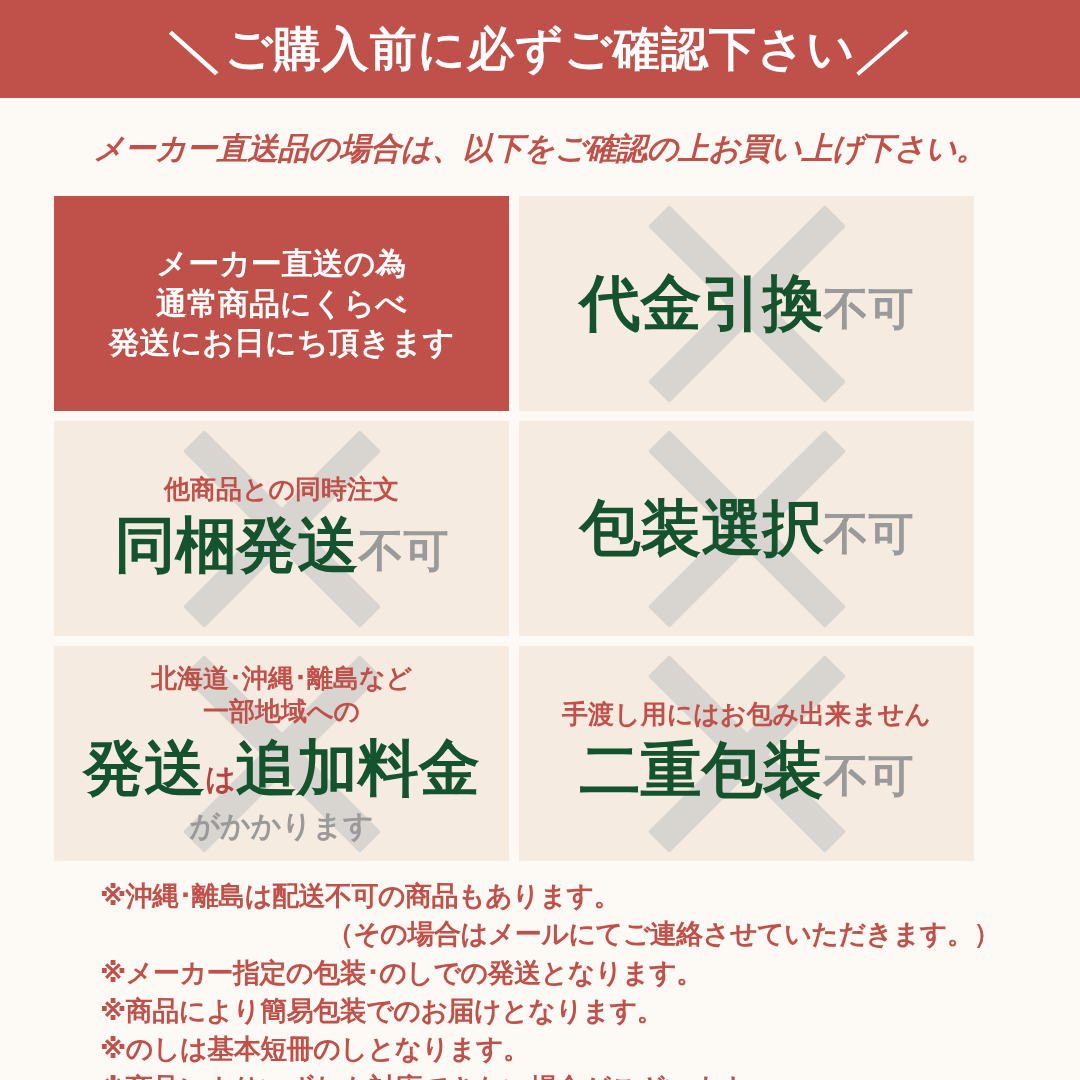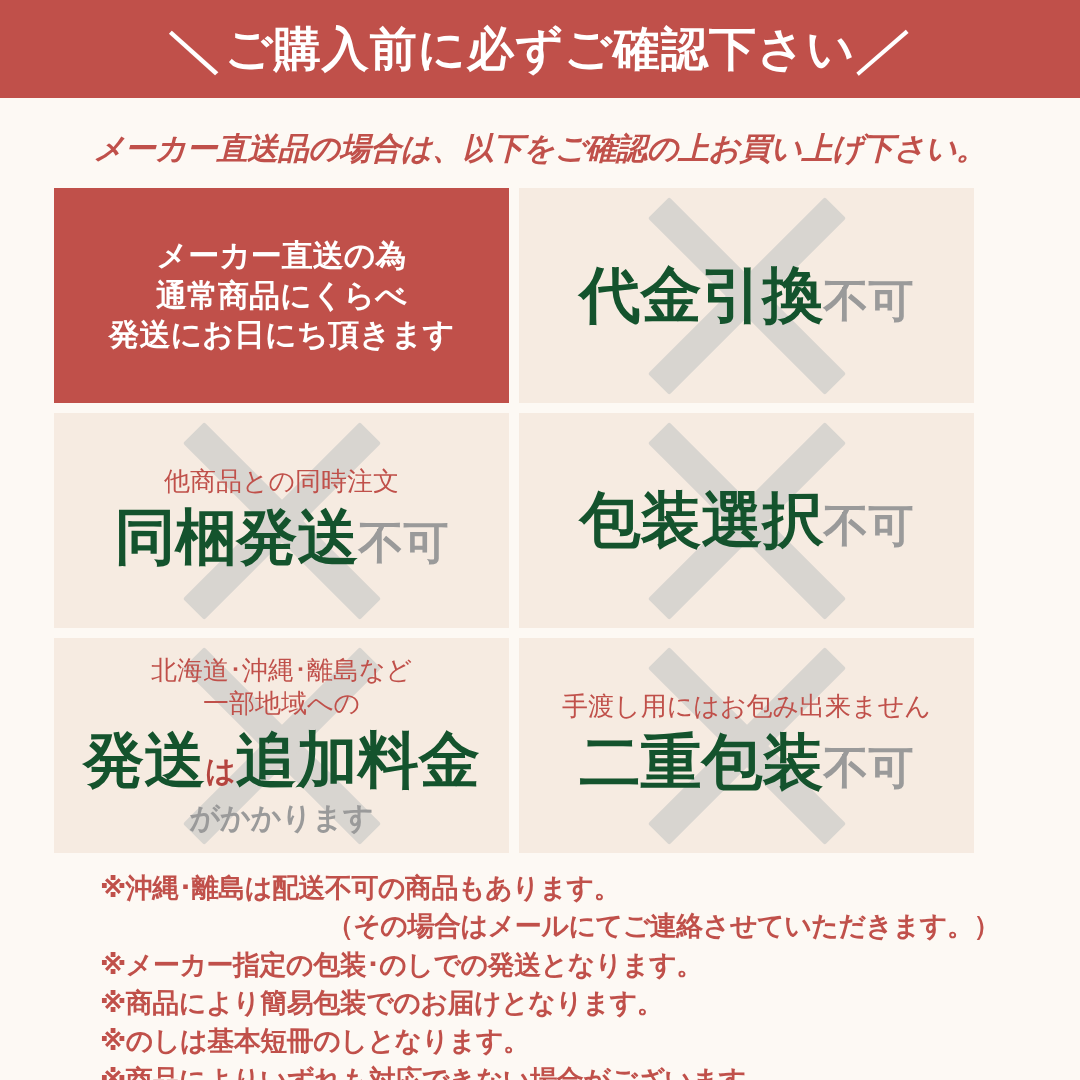--- a/index.html
+++ b/index.html
@@ -57,21 +57,21 @@
     font-weight: bold;
     padding: 30px 0 18px 0;
     letter-spacing: -0.5px;
     white-space: nowrap;
     font-style: italic;
   }
 
   
   .grid {
     width: 972px;
-    margin: 0 auto;
+    margin: 8px auto;
     display: grid;
     grid-template-columns: 455px 455px;
     grid-auto-rows: 215px;
     column-gap: 10px;
     row-gap: 10px;
   }
   .cell {
     position: relative;
     background: #f6ebe1;
     display: flex;
@@ -114,21 +114,21 @@
 
   
   .t-white {
     color: #ffffff;
     font-size: 31px;
     font-weight: bold;
   }
   .t-small {
     color: #c0504a;
     font-size: 26px;
-    font-weight: normal;
+    font-weight: bold;
   }
   .t-big {
     color: #14532d;
     font-size: 61px;
     font-weight: bold;
     letter-spacing: 0px;
   }
   .t-big-gray {
     color: #9a9a9a;
     font-size: 45px;

